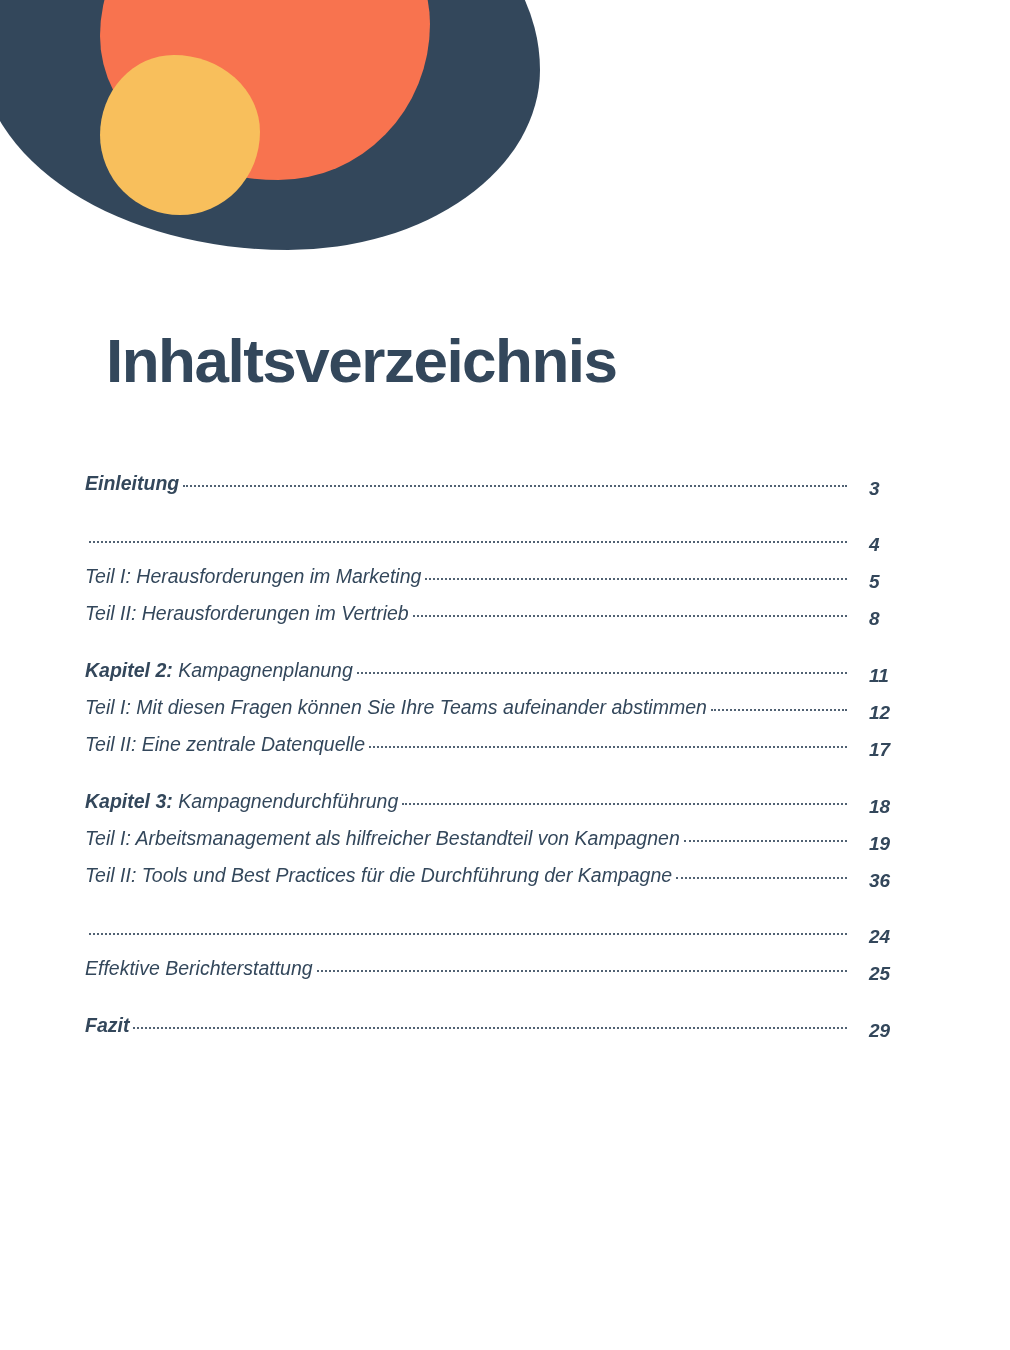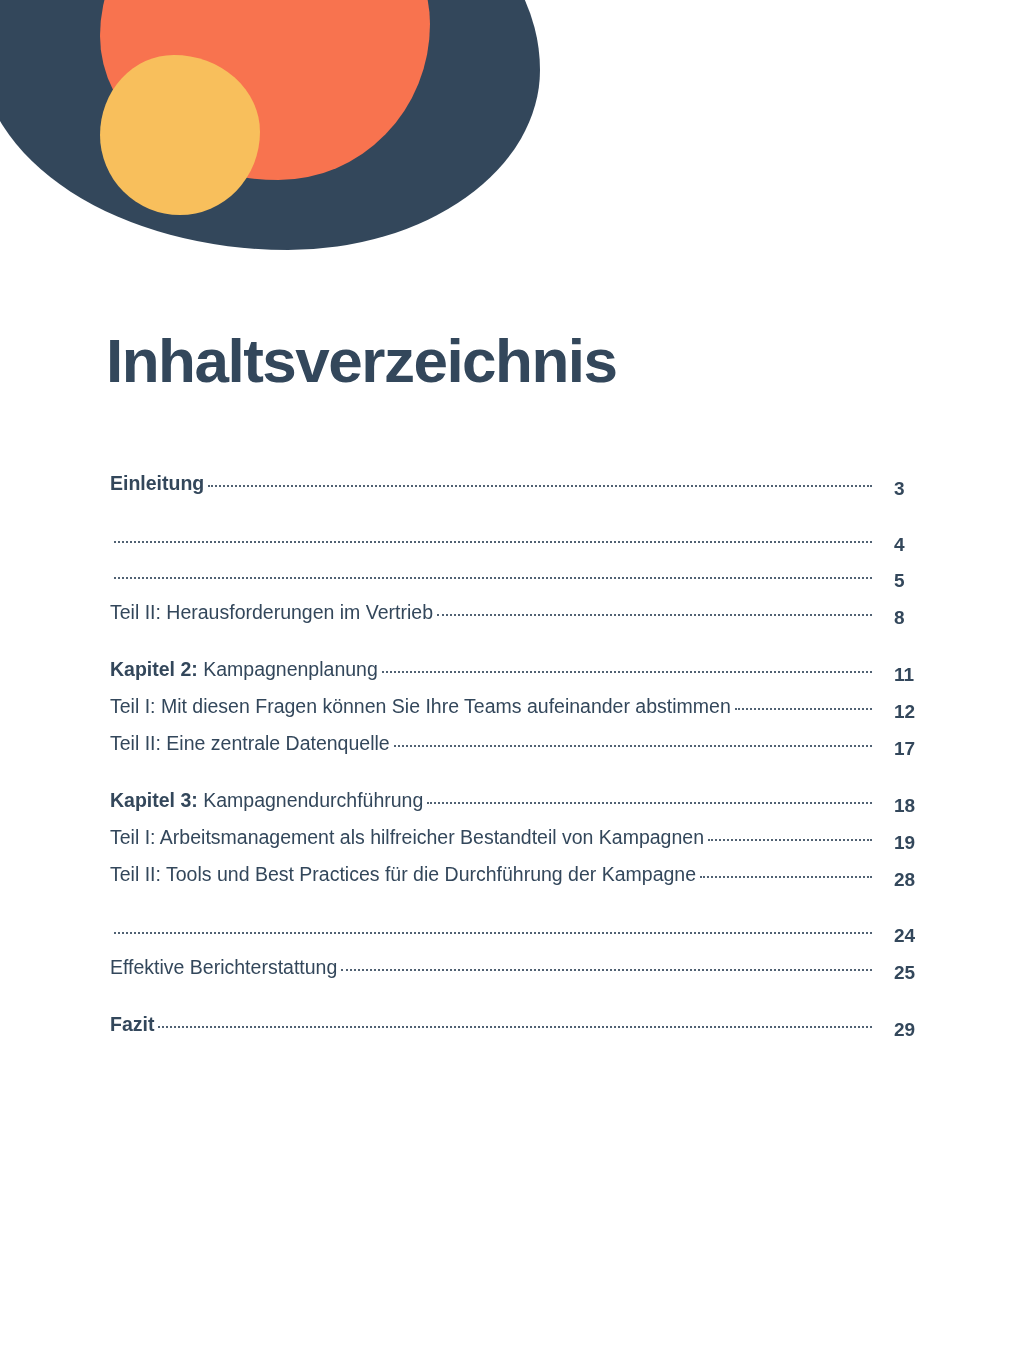--- a/index.html
+++ b/index.html
@@ -69,23 +69,24 @@
     font-size: 62px;
     font-weight: bold;
     letter-spacing: -1.5px;
     color: #33475b;
     margin: 0;
     line-height: 1;
   }
 
   .toc-list {
     position: absolute;
-    left: 110px;
+    left: 85px;
     top: 472px;
     width: 828px;
+    font-style: italic;
   }
 
   .toc-group {
     margin-bottom: 34px;
   }
   .toc-group:last-child {
     margin-bottom: 12px;
   }
 
   .toc-row {
@@ -147,20 +148,21 @@
           <span class="toc-leader"></span>
           <span class="toc-page">3</span>
         </div>
       </div>
       <div class="toc-group">
         <div class="toc-row">
           <span class="toc-leader"></span>
           <span class="toc-page">4</span>
         </div>
         <div class="toc-row">
+          <span class="toc-label"><span>Teil I: Herausforderungen im Marketing</span></span>
           <span class="toc-leader"></span>
           <span class="toc-page">5</span>
         </div>
         <div class="toc-row">
           <span class="toc-label"><span>Teil II: Herausforderungen im Vertrieb</span></span>
           <span class="toc-leader"></span>
           <span class="toc-page">8</span>
         </div>
       </div>
       <div class="toc-group">
@@ -187,21 +189,21 @@
           <span class="toc-page">18</span>
         </div>
         <div class="toc-row">
           <span class="toc-label"><span>Teil I: Arbeitsmanagement als hilfreicher Bestandteil von Kampagnen</span></span>
           <span class="toc-leader"></span>
           <span class="toc-page">19</span>
         </div>
         <div class="toc-row">
           <span class="toc-label"><span>Teil II: Tools und Best Practices für die Durchführung der Kampagne</span></span>
           <span class="toc-leader"></span>
-          <span class="toc-page">28</span>
+          <span class="toc-page">36</span>
         </div>
       </div>
       <div class="toc-group">
         <div class="toc-row">
           <span class="toc-leader"></span>
           <span class="toc-page">24</span>
         </div>
         <div class="toc-row">
           <span class="toc-label"><span>Effektive Berichterstattung</span></span>
           <span class="toc-leader"></span>

